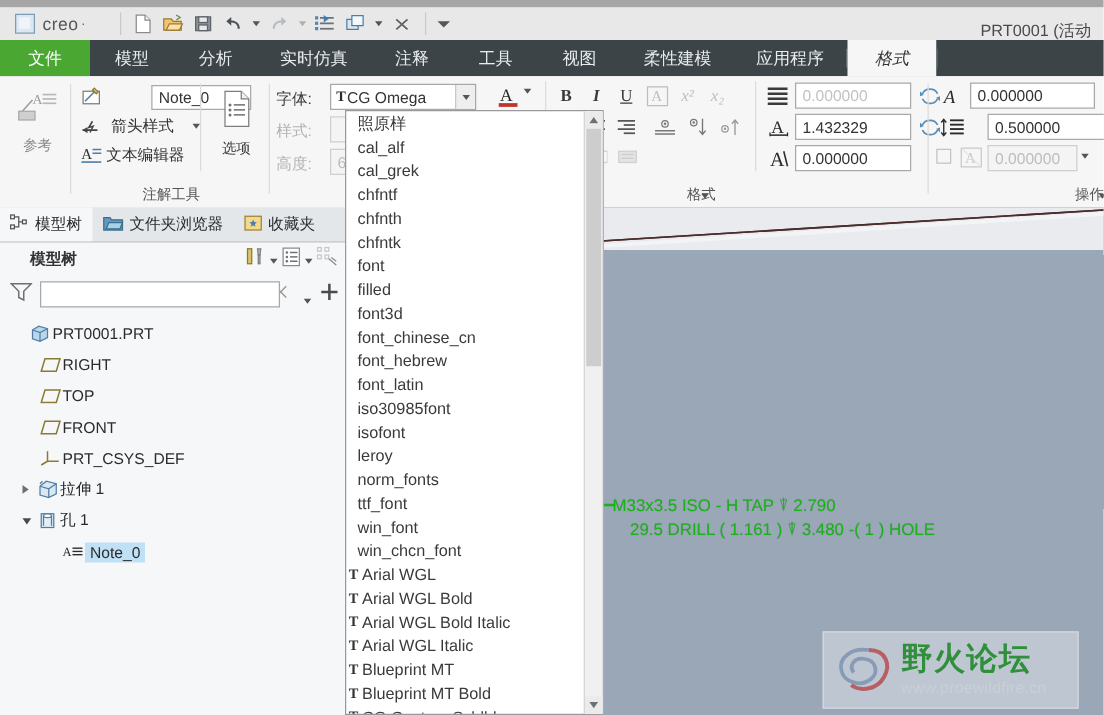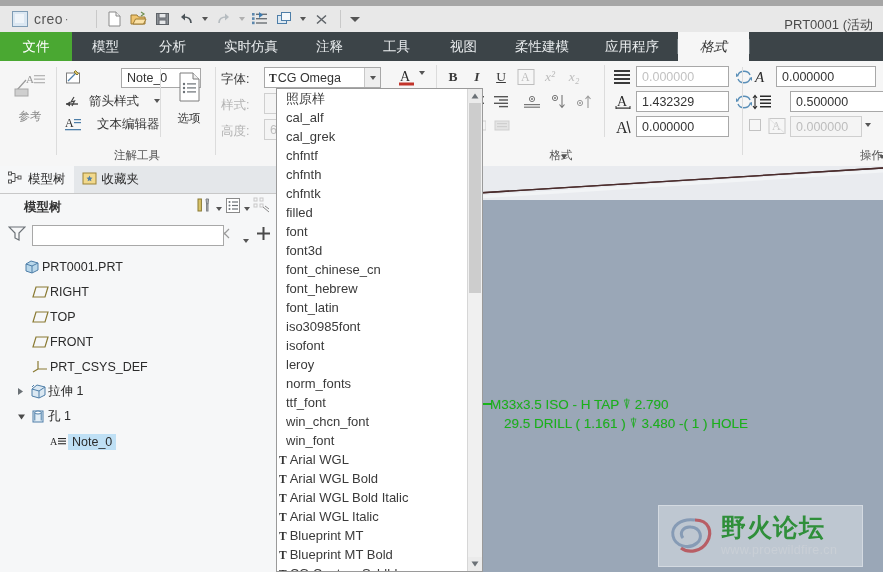--- a/index.html
+++ b/index.html
@@ -259,21 +259,21 @@
       <span style="position:absolute;left:97px;top:38px;" class="caret"></span>
 
       <span style="position:absolute;left:8px;top:55px;">
         <svg width="17" height="16" viewBox="0 0 17 16">
             <text x="0" y="11" font-size="12" fill="#2b2b2b" font-family="serif">A</text>
             <rect x="9" y="3" width="7" height="1.2" fill="#4e7ea8"></rect>
             <rect x="9" y="6" width="7" height="1.2" fill="#4e7ea8"></rect>
             <rect x="0" y="13" width="16" height="1.3" fill="#4e7ea8"></rect>
           </svg>
       </span>
-      <span style="position:absolute;left:40px;top:55px;font-size:12.5px;color:#333;">文本编辑器</span>
+      <span style="position:absolute;left:28px;top:55px;font-size:12.5px;color:#333;">文本编辑器</span>
 
       <div class="glabel">注解工具</div>
     </div>
     <div class="rgsep" style="left:160px;height:70px;top:6px;"></div>
 
     <div class="rgroup" style="left:163px;width:52px;">
       <div class="bigbtn en" style="left:2px;top:10px;">
         <svg width="30" height="32" viewBox="0 0 30 32">
           <path d="M6 2h13l6 6v22H6z" fill="#fff" stroke="#7d7d7d"></path>
           <path d="M19 2v6h6" fill="#f0f0f0" stroke="#7d7d7d"></path>
@@ -531,20 +531,29 @@
               <rect x="0.5" y="1" width="3" height="3" fill="none" stroke="#555"></rect>
               <rect x="0.5" y="9" width="3" height="3" fill="none" stroke="#555"></rect>
               <rect x="10" y="5" width="3" height="3" fill="none" stroke="#555"></rect>
               <path d="M3.5 2.5 H7 V6.5 H10 M3.5 10.5 H7 V6.5" fill="none" stroke="#555"></path>
             </svg>
         </span>
         <span>模型树</span>
       </div>
       <div class="ltab">
         <span>
+          <svg width="17" height="15" viewBox="0 0 17 15">
+              <path d="M1 3h5l1.2 1.8H16V13H1z" fill="#5e9bbf" stroke="#3d6f8e"></path>
+              <path d="M3 12l2-5h11l-2 5z" fill="#a9d2e6" stroke="#3d6f8e"></path>
+            </svg>
+        </span>
+        <span>文件夹浏览器</span>
+      </div>
+      <div class="ltab">
+        <span>
           <svg width="15" height="15" viewBox="0 0 15 15">
               <rect x="1" y="2" width="13" height="11" fill="#f2d98c" stroke="#9b8337"></rect>
               <path d="M7.5 4.6 l0.9 2 2.1 0.2 -1.6 1.4 0.5 2.1 -1.9-1.1 -1.9 1.1 0.5-2.1 -1.6-1.4 2.1-0.2z" fill="#4e7ea8"></path>
             </svg>
         </span>
         <span>收藏夹</span>
       </div>
     </div>
 
     <div class="treehdr">
@@ -714,26 +723,26 @@
       <div class="dditem">
           <span>chfntf</span>
         </div>
       <div class="dditem">
           <span>chfnth</span>
         </div>
       <div class="dditem">
           <span>chfntk</span>
         </div>
       <div class="dditem">
+          <span>font</span>
+        </div>
+      <div class="dditem">
           <span>filled</span>
         </div>
       <div class="dditem">
-          <span>font</span>
-        </div>
-      <div class="dditem">
           <span>font3d</span>
         </div>
       <div class="dditem">
           <span>font_chinese_cn</span>
         </div>
       <div class="dditem">
           <span>font_hebrew</span>
         </div>
       <div class="dditem">
           <span>font_latin</span>
@@ -747,24 +756,24 @@
       <div class="dditem">
           <span>leroy</span>
         </div>
       <div class="dditem">
           <span>norm_fonts</span>
         </div>
       <div class="dditem">
           <span>ttf_font</span>
         </div>
       <div class="dditem">
+          <span>win_font</span>
+        </div>
+      <div class="dditem">
           <span>win_chcn_font</span>
-        </div>
-      <div class="dditem">
-          <span>win_font</span>
         </div>
       <div class="dditem" style="padding-left:2px;">
           <span class="tt">T</span>
           <span>Arial WGL</span>
         </div>
       <div class="dditem" style="padding-left:2px;">
           <span class="tt">T</span>
           <span>Arial WGL Bold</span>
         </div>
       <div class="dditem" style="padding-left:2px;">

